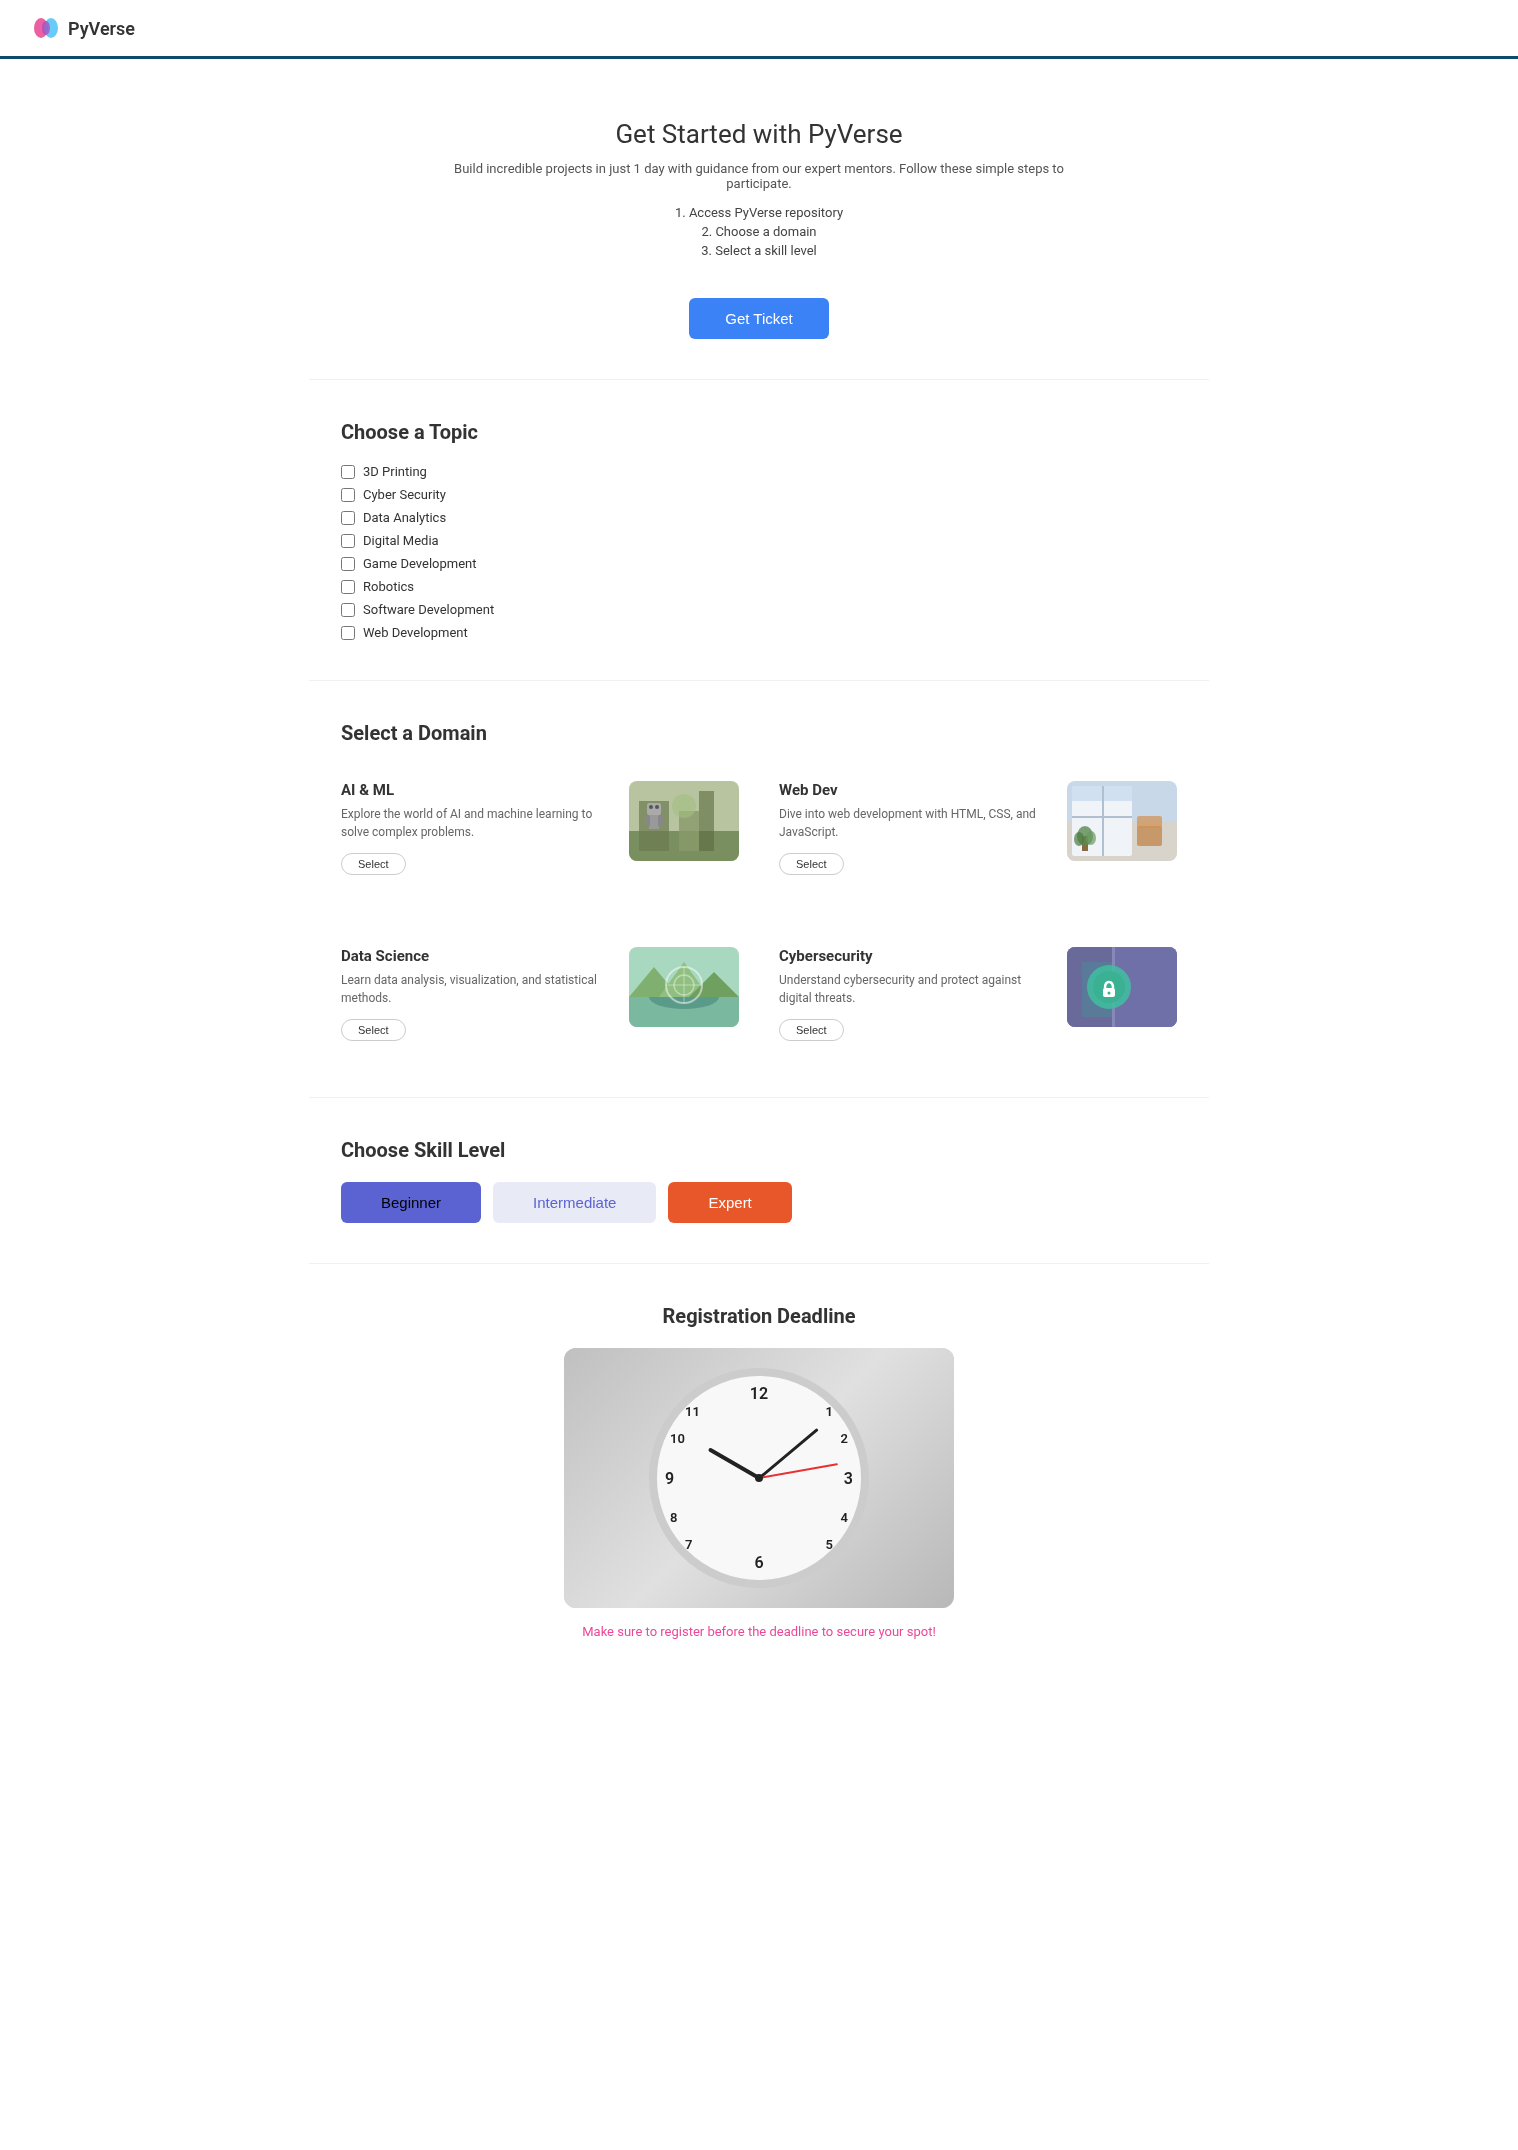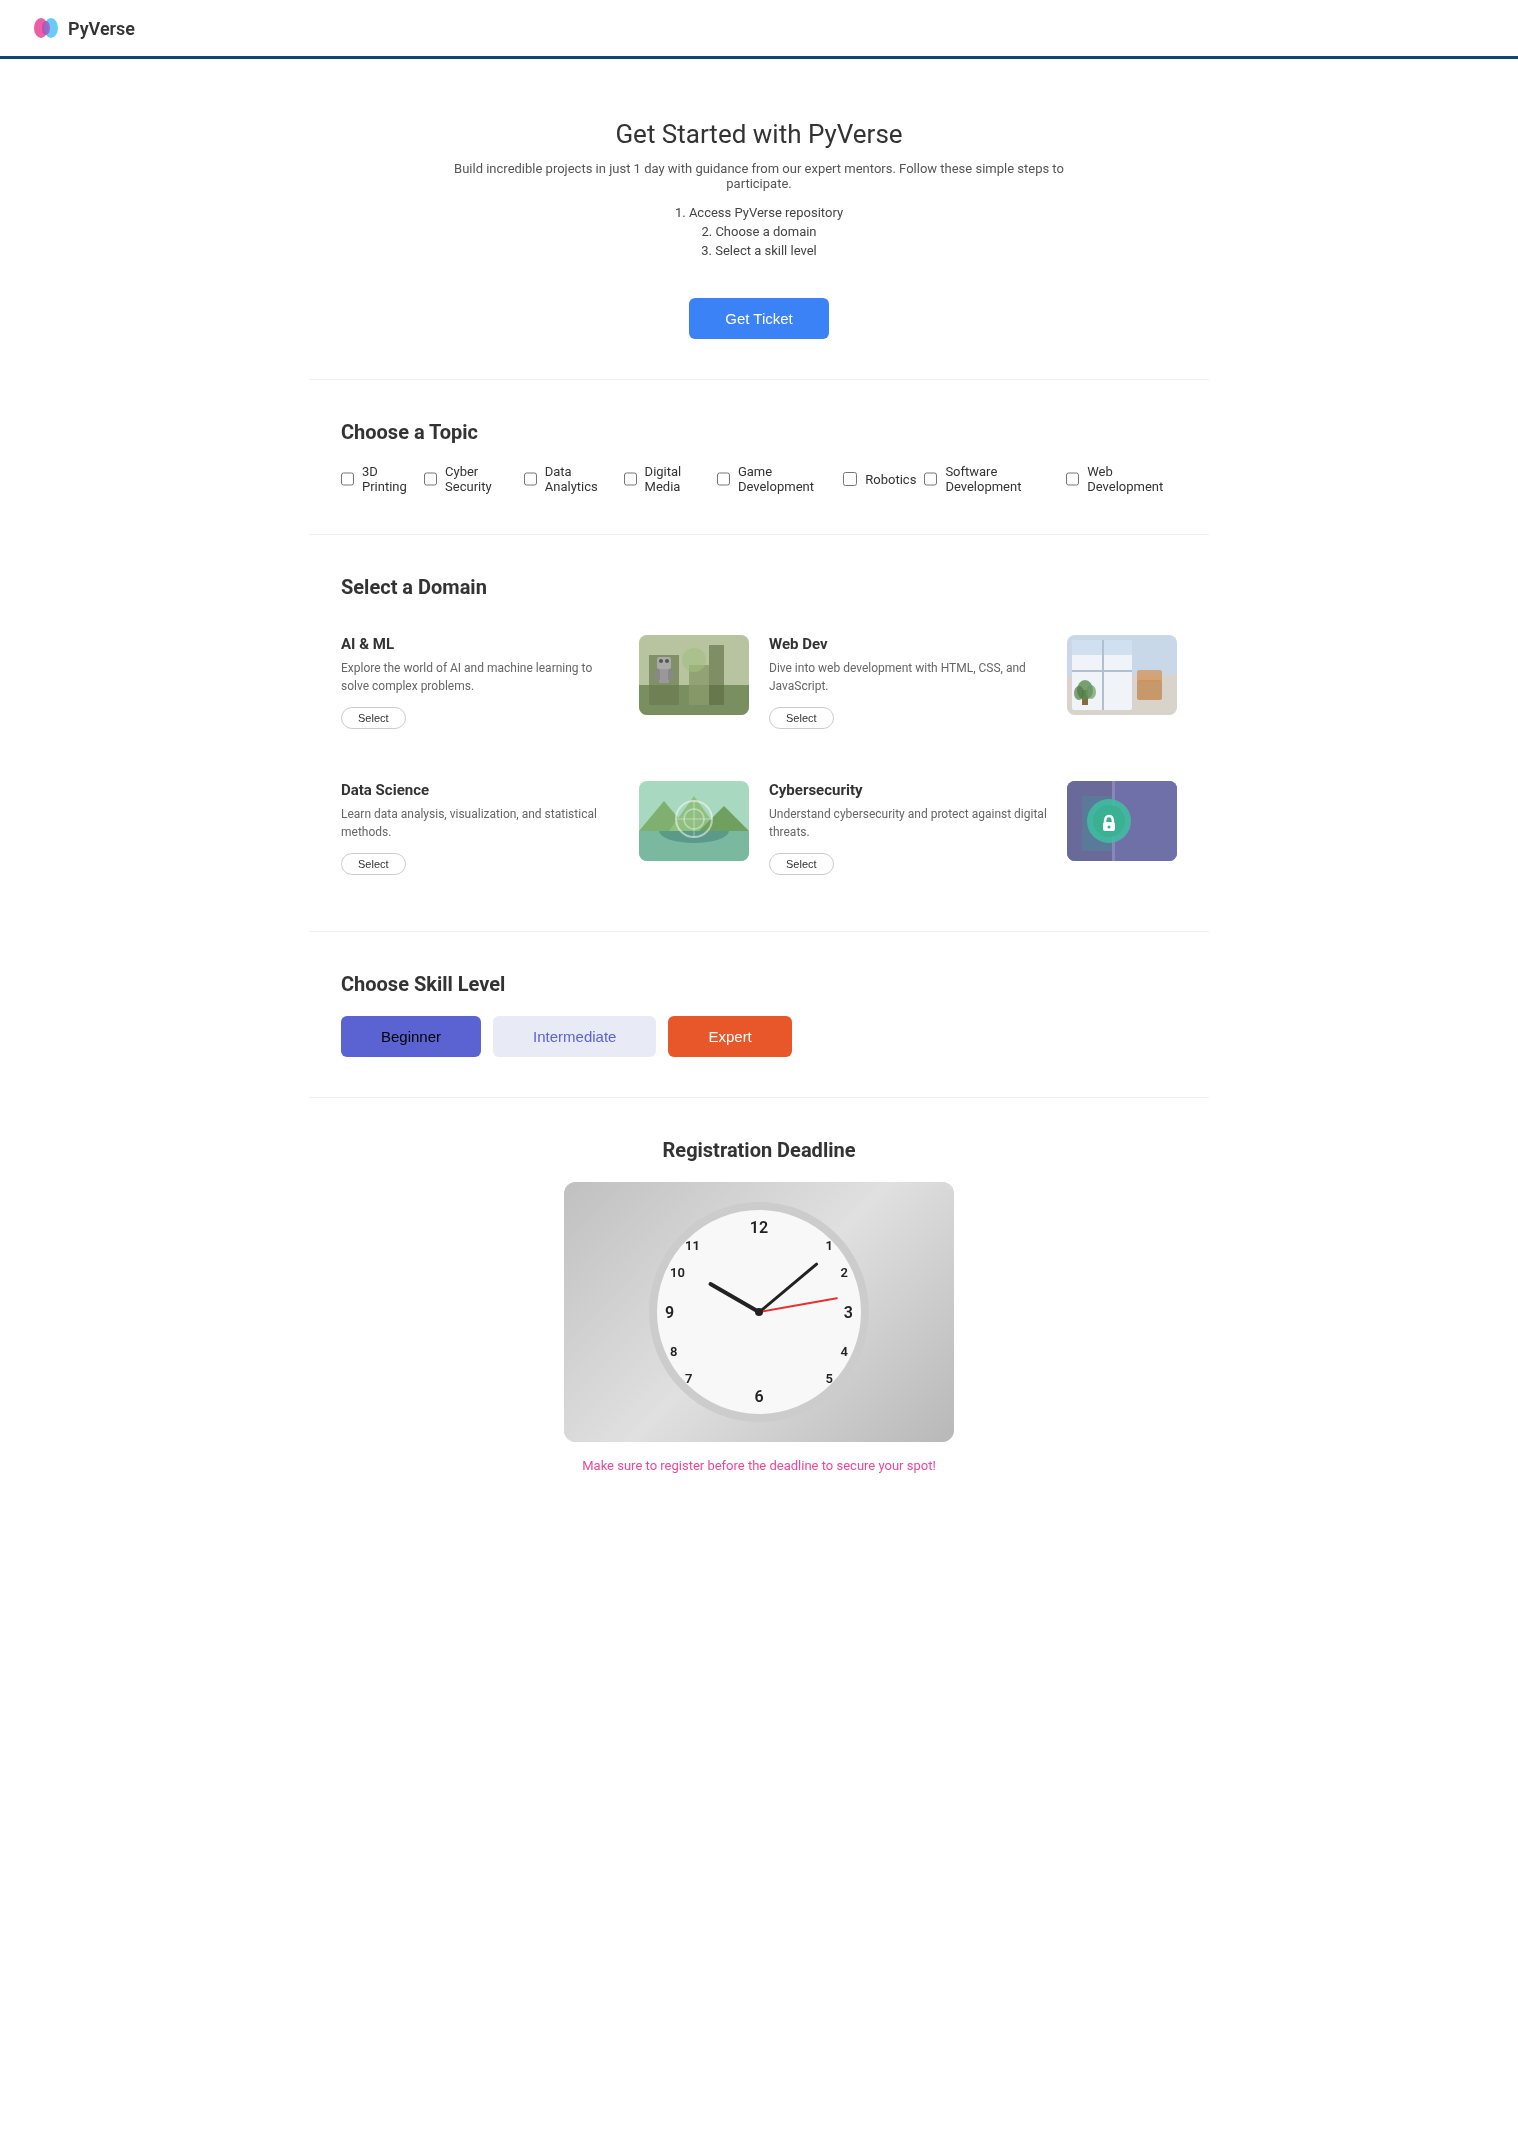--- a/index.html
+++ b/index.html
@@ -68,40 +68,40 @@
     }
     .section h2 {
       font-size: 20px;
       font-weight: 700;
       margin-bottom: 20px;
     }
 
     
     .topic-list {
       display: flex;
-      flex-direction: row;
+      flex-direction: column;
       gap: 8px;
     }
     .topic-item {
       display: flex;
       align-items: center;
       gap: 8px;
       font-size: 13px;
     }
     .topic-item input[type="checkbox"] {
       width: 14px;
       height: 14px;
       cursor: pointer;
     }
 
     
     .domain-grid {
       display: grid;
       grid-template-columns: 1fr 1fr;
-      gap: 20px;
+      gap: 40px;
     }
     .domain-card {
       display: flex;
       align-items: flex-start;
       gap: 16px;
       padding: 16px 0;
     }
     .domain-card-content {
       flex: 1;
     }

